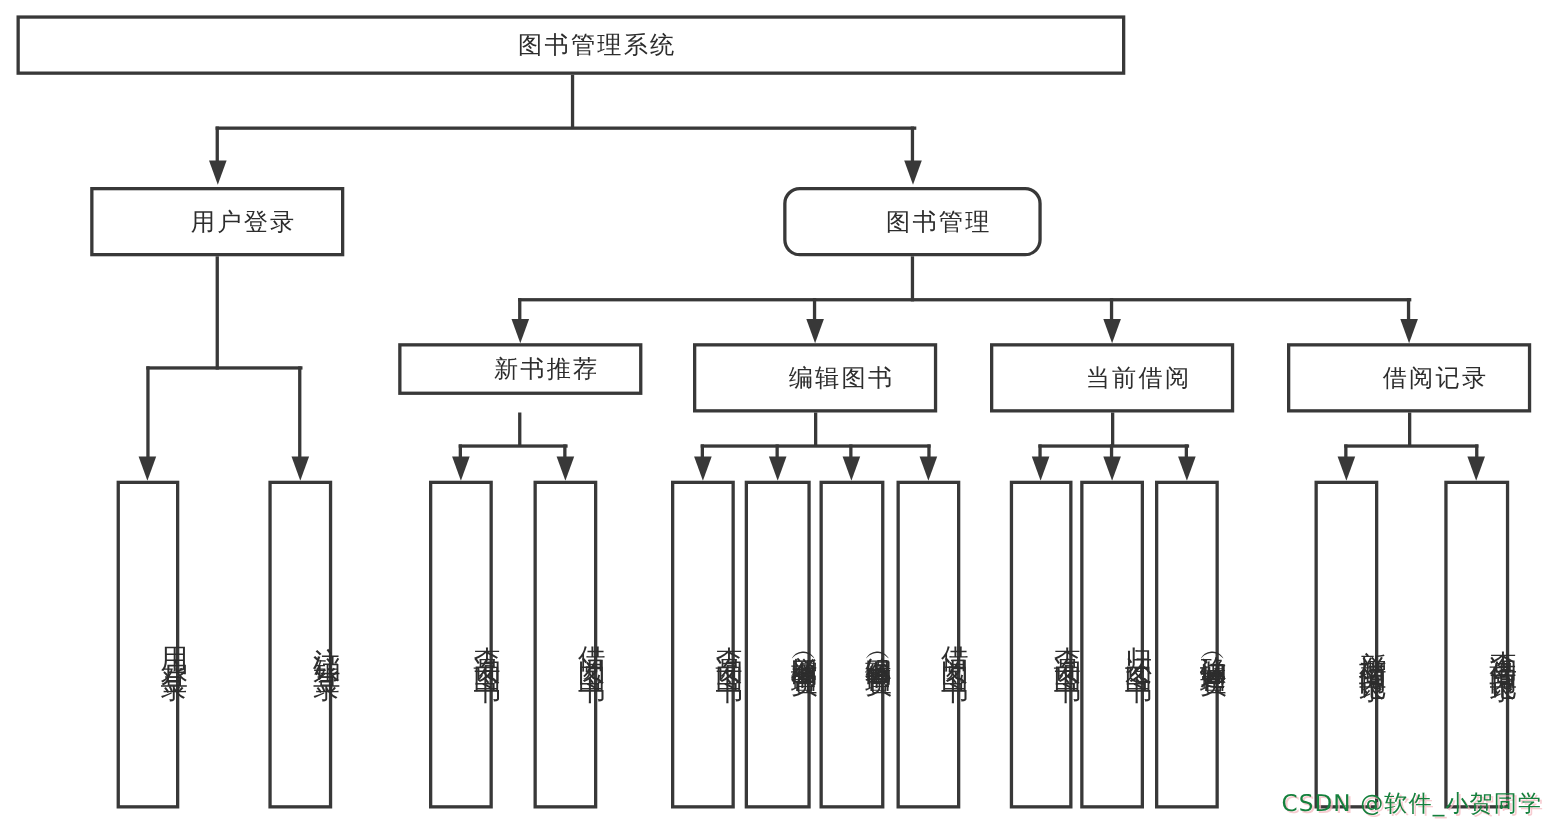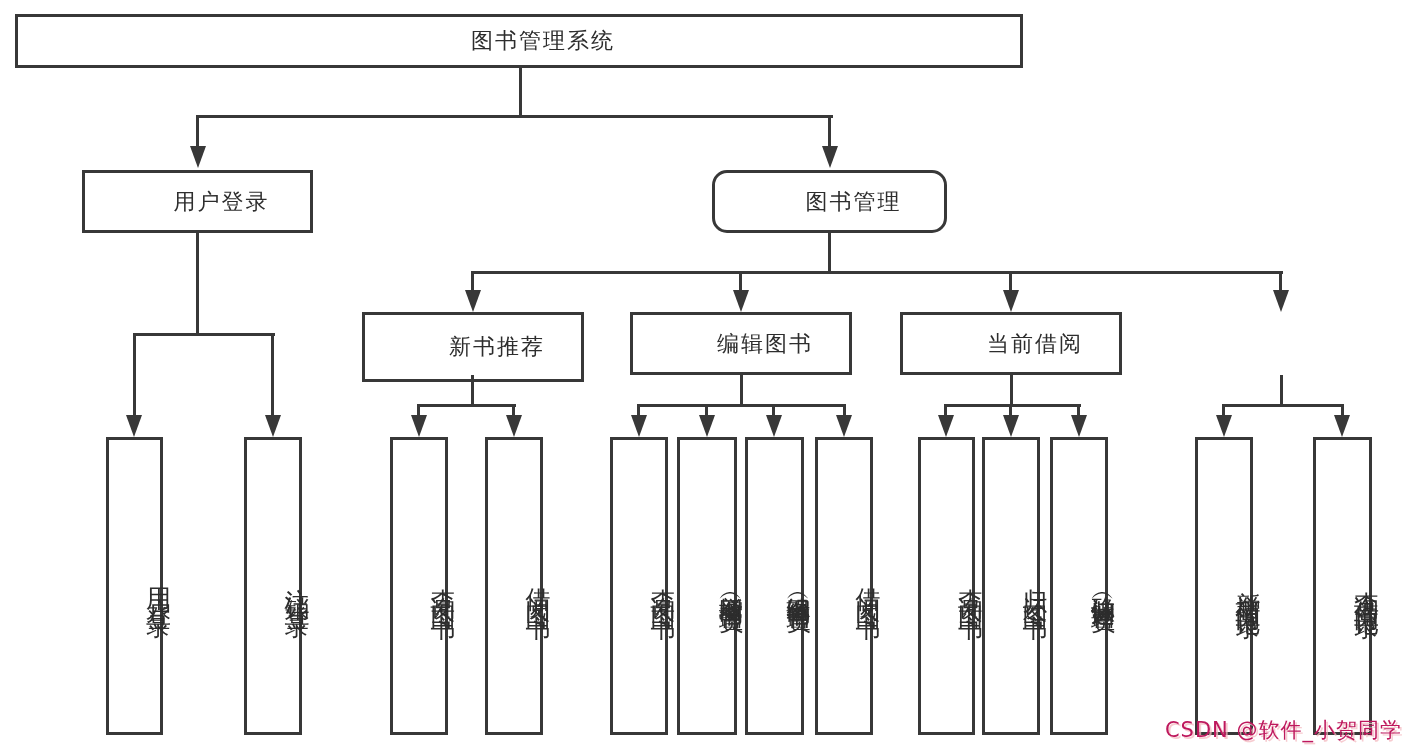--- a/index.html
+++ b/index.html
@@ -21,21 +21,21 @@
   .s5 .lbl{letter-spacing:5px;}
   .s2 .lbl{letter-spacing:2px;font-size:24px;}
   .hline{position:absolute;height:3px;background:#383838;}
   .vline{position:absolute;width:3px;background:#383838;}
   .arr{
     position:absolute;width:0;height:0;
     border-left:8px solid transparent;border-right:8px solid transparent;
     border-top:22px solid #383838;
   }
   .watermark{
-    position:absolute;top:716px;right:3px;font-size:21px;color:#be185d;
+    position:absolute;top:716px;right:3px;font-size:21px;color:#15803d;
     letter-spacing:1px;text-shadow:2px 2px 0 rgba(244,186,192,0.75);z-index:5;
     white-space:nowrap;
   }
 </style>
 </head>
 <body>
 
 <div class="stage">
 
   <div class="box" style="left:15px;top:14px;width:1008px;height:54px;">
@@ -67,28 +67,31 @@
   <div class="hline" style="left:471px;top:271px;width:812px;"></div>
   <div class="vline" style="left:471px;top:271px;height:20px;"></div>
   <div class="arr" style="left:465px;top:290px;"></div>
   <div class="vline" style="left:739px;top:271px;height:20px;"></div>
   <div class="arr" style="left:733px;top:290px;"></div>
   <div class="vline" style="left:1009px;top:271px;height:20px;"></div>
   <div class="arr" style="left:1003px;top:290px;"></div>
   <div class="vline" style="left:1279px;top:271px;height:20px;"></div>
   <div class="arr" style="left:1273px;top:290px;"></div>
 
-  <div class="box" style="left:362px;top:312px;width:222px;height:70px;">
+  <div class="box" style="left:362px;top:312px;width:222px;height:47px;">
     <span class="lbl">新书推荐</span>
   </div>
   <div class="box" style="left:630px;top:312px;width:222px;height:63px;">
     <span class="lbl">编辑图书</span>
   </div>
   <div class="box" style="left:900px;top:312px;width:222px;height:63px;">
     <span class="lbl">当前借阅</span>
+  </div>
+  <div class="box" style="left:1170px;top:312px;width:222px;height:63px;">
+    <span class="lbl">借阅记录</span>
   </div>
 
   <div class="vline" style="left:471px;top:375px;height:31px;"></div>
   <div class="vline" style="left:740px;top:375px;height:31px;"></div>
   <div class="vline" style="left:1010px;top:375px;height:31px;"></div>
   <div class="vline" style="left:1280px;top:375px;height:31px;"></div>
 
   <div class="hline" style="left:417px;top:404px;width:99px;"></div>
   <div class="vline" style="left:417px;top:404px;height:13px;"></div>
   <div class="arr" style="left:411px;top:415px;"></div>

